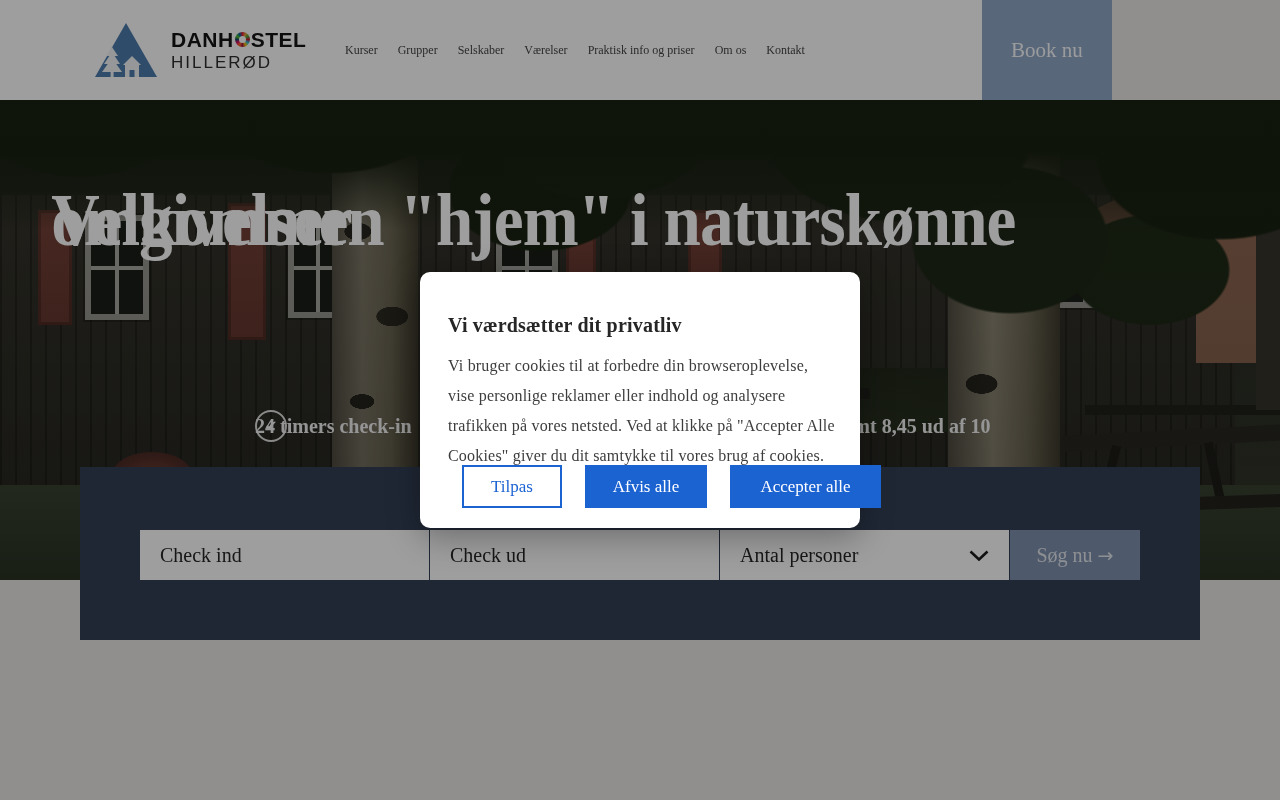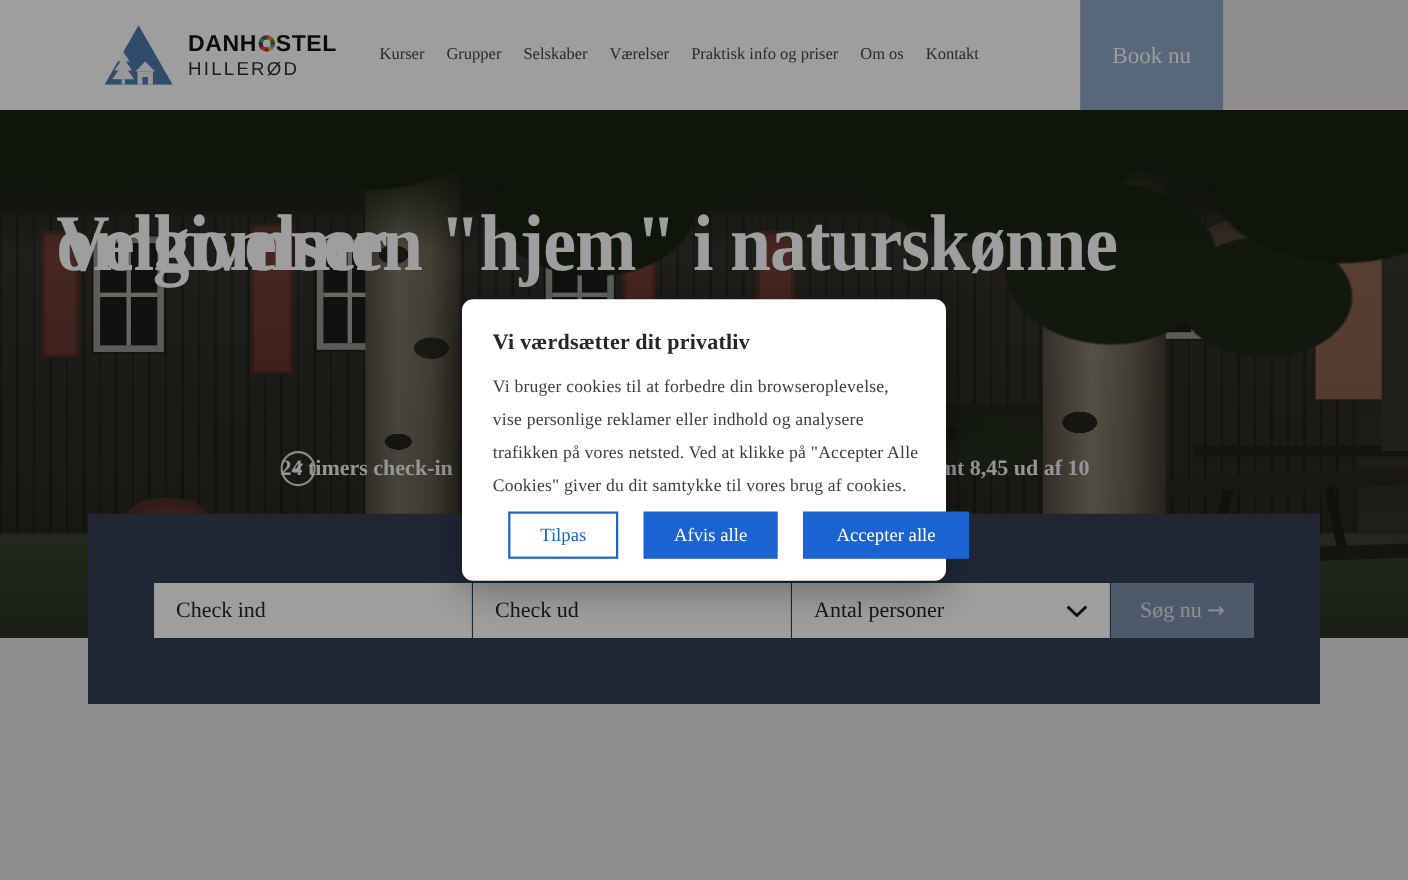--- a/index.html
+++ b/index.html
@@ -9,21 +9,21 @@
 
   
   .header { position:absolute; left:0; top:0; width:1112px; height:100px; background:#ffffff; z-index:10; }
   .logo { position:absolute; left:95px; top:23px; display:flex; gap:14px; align-items:center; cursor:pointer; }
   .logo-text .l1 { font-family:"Liberation Sans",sans-serif; font-weight:700; font-size:21px; letter-spacing:.5px; color:#141414; display:flex; align-items:center; }
   .o-ring { width:15px; height:15px; border-radius:50%; margin:0 1px; position:relative;
     background:conic-gradient(#e5243b,#dda63a,#4c9f38,#c5192d,#26bde2,#fcc30b,#a21942,#fd6925,#dd1367,#19486a,#56c02b,#00689d,#e5243b); }
   .o-ring::after { content:""; position:absolute; inset:4px; border-radius:50%; background:#fff; }
   .logo-text .l2 { font-family:"Liberation Sans",sans-serif; font-size:17px; letter-spacing:2px; color:#2e2e2e; margin-top:1px; }
   .nav { position:absolute; left:345px; top:0; height:100px; display:flex; align-items:center; gap:20px; }
-  .nav span { font-size:15px; color:#454545; cursor:pointer; white-space:nowrap; }
+  .nav span { font-size:12px; color:#454545; cursor:pointer; white-space:nowrap; }
   .lang { position:absolute; left:1046px; top:0; height:100px; display:flex; align-items:center; gap:16px; cursor:pointer; }
   .flag { width:32px; height:32px; border-radius:50%; background:#d21535; position:relative; overflow:hidden; }
   .flag::before { content:""; position:absolute; left:11px; top:0; bottom:0; width:6px; background:#fff; }
   .flag::after  { content:""; position:absolute; top:13px; left:0; right:0; height:6px; background:#fff; }
   .book-btn { position:absolute; right:0; top:0; width:130px; height:100px; background:#8fa6c4; border:none;
     color:rgba(255,255,255,.95); font-size:21px; font-family:"Liberation Serif",serif; display:flex; align-items:center; justify-content:center; cursor:pointer; }
 
   
   .hero { position:absolute; left:0; top:100px; width:1280px; height:480px; overflow:hidden; background:linear-gradient(#2c3324,#3a3a33 45%,#49523c); }
   .hero * { position:absolute; }
@@ -100,21 +100,21 @@
     padding:0 20px; font-family:"Liberation Serif",serif; font-size:20px; color:#262626; }
   .sfield::placeholder { color:#262626; opacity:1; }
   .guests { display:flex; align-items:center; justify-content:space-between; cursor:pointer; }
   .search-btn { width:130px; height:50px; background:#7e90ad; border:none; font-family:"Liberation Serif",serif;
     color:rgba(255,255,255,.78); font-size:20px; display:flex; align-items:center; justify-content:center; gap:5px; cursor:pointer; }
   .arrow { font-family:"DejaVu Sans",sans-serif; font-size:19px; }
 
   
   .overlay { position:absolute; inset:0; background:rgba(0,0,0,.38); z-index:20; }
   .cookie { position:absolute; left:420px; top:272px; width:440px; height:256px; background:#fff; border-radius:10px;
-    z-index:30; box-shadow:0 8px 34px rgba(0,0,0,.32); padding:28px 28px; }
+    z-index:30; box-shadow:0 8px 34px rgba(0,0,0,.32); padding:42px 28px; }
   .cookie h2 { font-size:20px; font-weight:700; color:#262626; letter-spacing:.2px; }
   .cookie-body { margin-top:14px; font-size:16px; line-height:30px; color:#3d3d3d; letter-spacing:.2px; }
   .cookie-body div { white-space:nowrap; }
   .cookie-actions { position:absolute; left:28px; top:193px; display:flex; gap:9px; }
   .btn { height:43px; font-family:"Liberation Serif",serif; font-size:17px; display:flex; align-items:center; justify-content:center; cursor:pointer;margin-left:14px; }
   .btn-tilpas { width:100px; background:#fff; border:2px solid #1c63d2; color:#1c63d2; }
   .btn-afvis  { width:122px; background:#1c63d2; border:none; color:#fff; }
   .btn-accept { width:151px; background:#1c63d2; border:none; color:#fff; }
 </style>
 </head>

